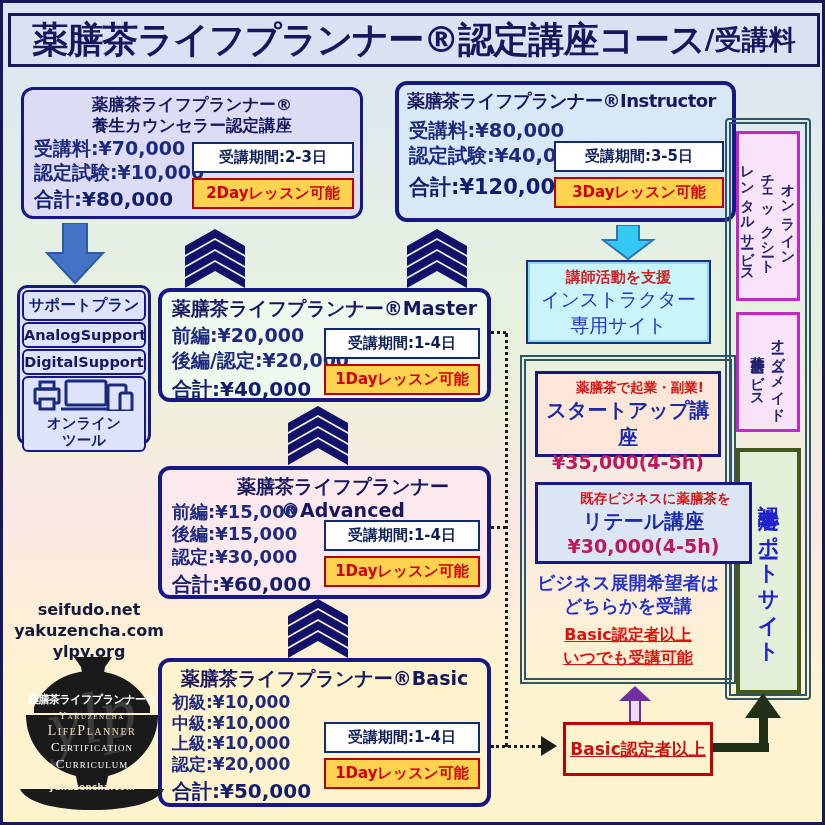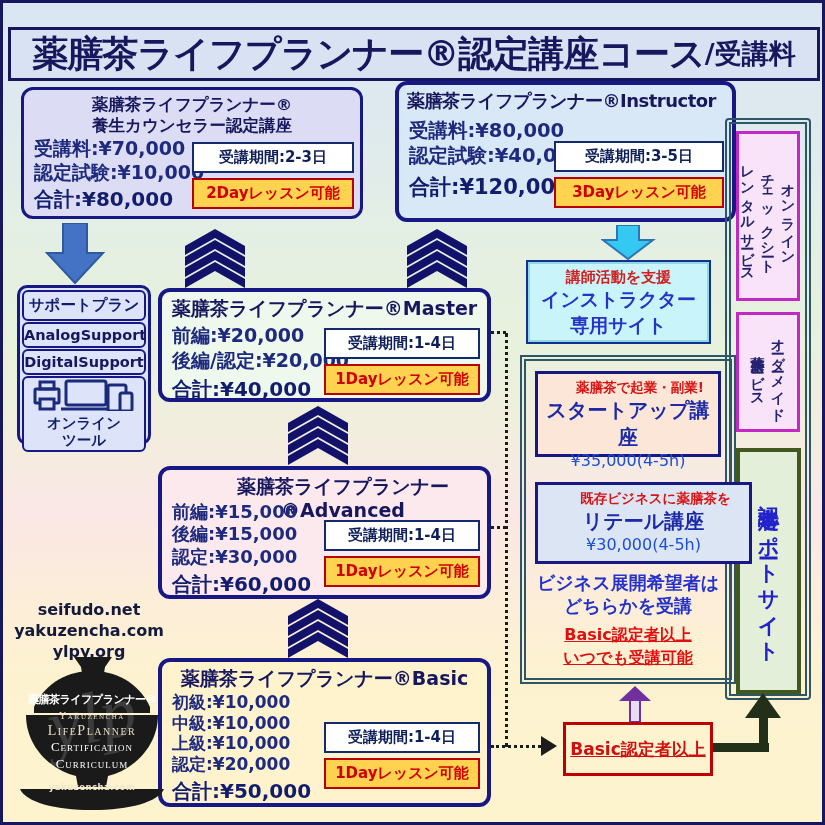--- a/index.html
+++ b/index.html
@@ -2,21 +2,21 @@
 <html><head>
 <meta charset="utf-8">
 <style>
   html,body{margin:0;padding:0;background:#fff;}
   .stage{position:relative;width:825px;height:825px;box-sizing:border-box;border:3px solid #17175e;overflow:hidden;
     font-family:"DejaVu Sans","Liberation Sans",sans-serif;
     background:linear-gradient(180deg,#d9e5f2 0%,#dfeaee 15%,#e4efe4 28%,#e7f1dc 42%,#f2eedd 52%,#fae7e6 62%,#fcecdc 70%,#fdf2d0 82%,#fdf4ce 100%);}
   .stage > *{position:absolute;box-sizing:border-box;}
 
   
-  .hdr{left:5px;top:24px;width:812px;height:54px;background:#d9e2f3;border:3px solid #17175e;
+  .hdr{left:5px;top:10px;width:812px;height:54px;background:#d9e2f3;border:3px solid #17175e;
        display:flex;align-items:center;justify-content:center;}
   .hdr-main{font-size:36px;font-weight:bold;color:#17175e;letter-spacing:-1px;}
   .hdr-suffix{font-size:27px;font-weight:bold;color:#17175e;}
 
   
   .cbox{border:4px solid #181884;border-radius:12px;}
   .cbox .t{position:absolute;left:0;right:0;top:5px;text-align:center;font-weight:bold;color:#17175e;white-space:pre-line;line-height:1.25;}
   .cbox .pr{position:absolute;left:10px;white-space:pre-line;font-weight:600;color:#1e2a7e;}
   .cbox .tt{position:absolute;left:10px;font-size:20px;font-weight:bold;color:#131d6e;}
   .inset{position:absolute;}
@@ -64,38 +64,38 @@
   
   .arr-blue{left:40px;top:220px;width:64px;height:62px;}
   .arr-cyan{left:598px;top:222px;width:56px;height:36px;}
   .chev{width:60px;height:60px;}
   .chev1{left:182px;top:226px;} .chev2{left:404px;top:226px;}
   .chev3{left:285px;top:403px;} .chev4{left:285px;top:596px;}
 
   
   .isite{left:523px;top:257px;width:185px;height:84px;background:#c8f4fa;border:2px solid #15308a;box-shadow:inset 0 0 0 2px #8ed8e8;text-align:center;padding-top:6px;}
   .isite .note{color:#d02020;font-weight:bold;font-size:15px;}
-  .isite .name{color:#2533c8;font-weight:bold;font-size:19px;line-height:1.35;white-space:pre-line;}
+  .isite .name{color:#2533c8;font-weight:normal;font-size:19px;line-height:1.35;white-space:pre-line;}
 
   
   .rcont{left:722px;top:115px;width:86px;height:582px;border:6px double #2d5768;border-radius:4px;}
   .vwrap{display:flex;align-items:center;justify-content:center;}
   .vtext{writing-mode:vertical-rl;white-space:pre-line;font-weight:bold;}
   .vp1{left:733px;top:128px;width:64px;height:170px;background:#f8e3f8;border:3px solid #c428c4;}
   .vp2{left:733px;top:309px;width:64px;height:120px;background:#f8e3f8;border:3px solid #c428c4;}
   .vp1 .vtext,.vp2 .vtext{color:#232370;font-size:14px;line-height:1.45;letter-spacing:1px;text-align:center;}
   .vgreen{left:733px;top:445px;width:65px;height:246px;background:#e3efd9;border:4px solid #42581f;}
   .vgreen .vtext{color:#2222cc;font-size:21px;letter-spacing:2px;}
 
   
   .bcont{left:517px;top:352px;width:216px;height:329px;border:6px double #2d5768;}
   .minibox{text-align:center;padding-top:5px;border:3px solid #181884;}
   .minibox .note{color:#d81515;font-weight:bold;font-size:13.5px;padding-left:24px;}
   .minibox .name{color:#1d2aa8;font-weight:bold;font-size:20px;}
-  .minibox .price{color:#1d4ed8;font-weight:normal;font-size:16px;}
+  .minibox .price{color:#be185d;font-weight:bold;font-size:19px;}
   .startup{left:532px;top:368px;width:186px;height:86px;background:#fbe6d7;}
   .retail{left:532px;top:479px;width:217px;height:82px;background:#dbe5f4;}
   .bnote{left:521px;top:568px;width:208px;text-align:center;}
   .bnote .blue{color:#2533cc;font-weight:bold;font-size:18px;line-height:1.3;white-space:pre-line;}
   .bnote .red{color:#e01010;font-weight:bold;font-size:16px;line-height:1.45;text-decoration:underline;white-space:pre-line;margin-top:5px;}
 
   
   .bcert{left:560px;top:719px;width:150px;height:54px;background:#fdf3cf;border:3px solid #c00000;display:flex;align-items:center;justify-content:center;}
   .bcert span{color:#d01010;font-weight:bold;font-size:17px;text-decoration:underline;}
   .arr-purple{left:615px;top:683px;width:34px;height:36px;}

